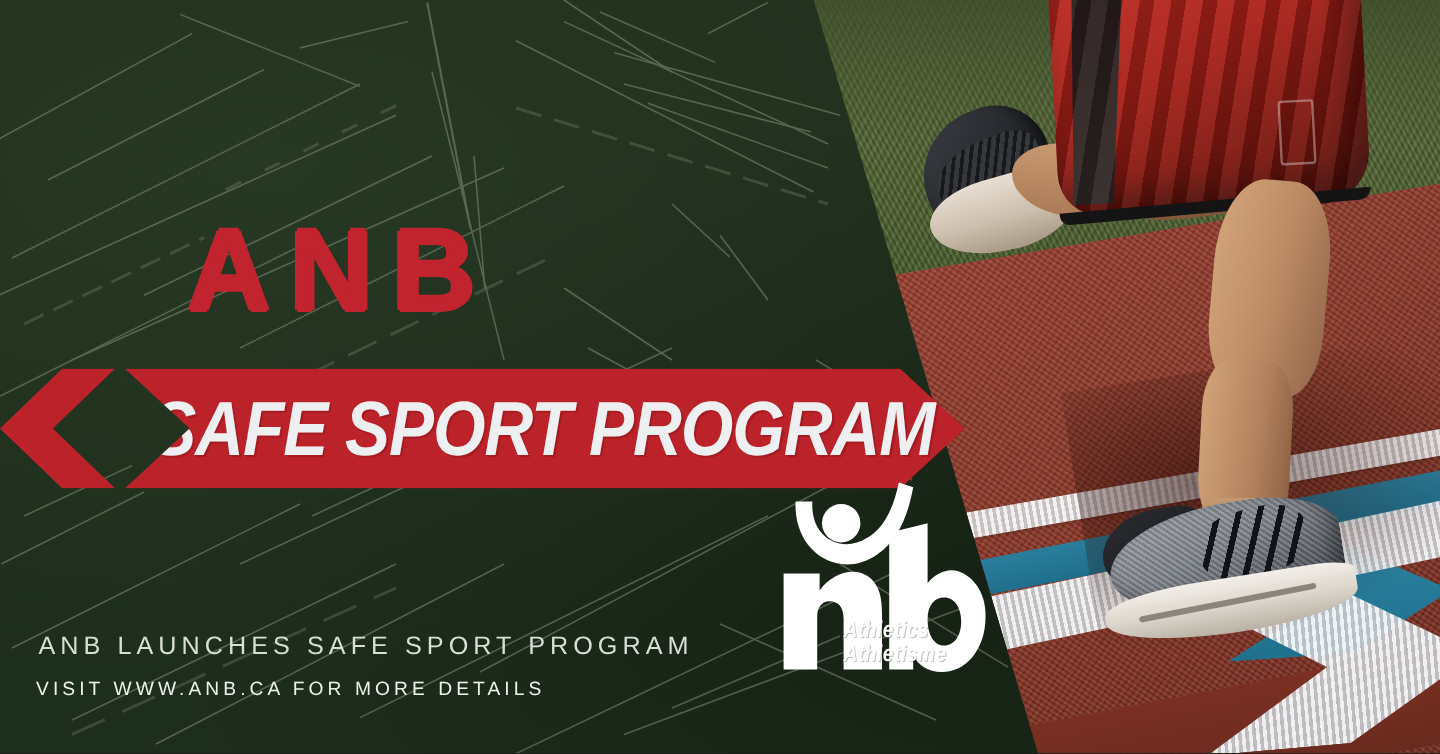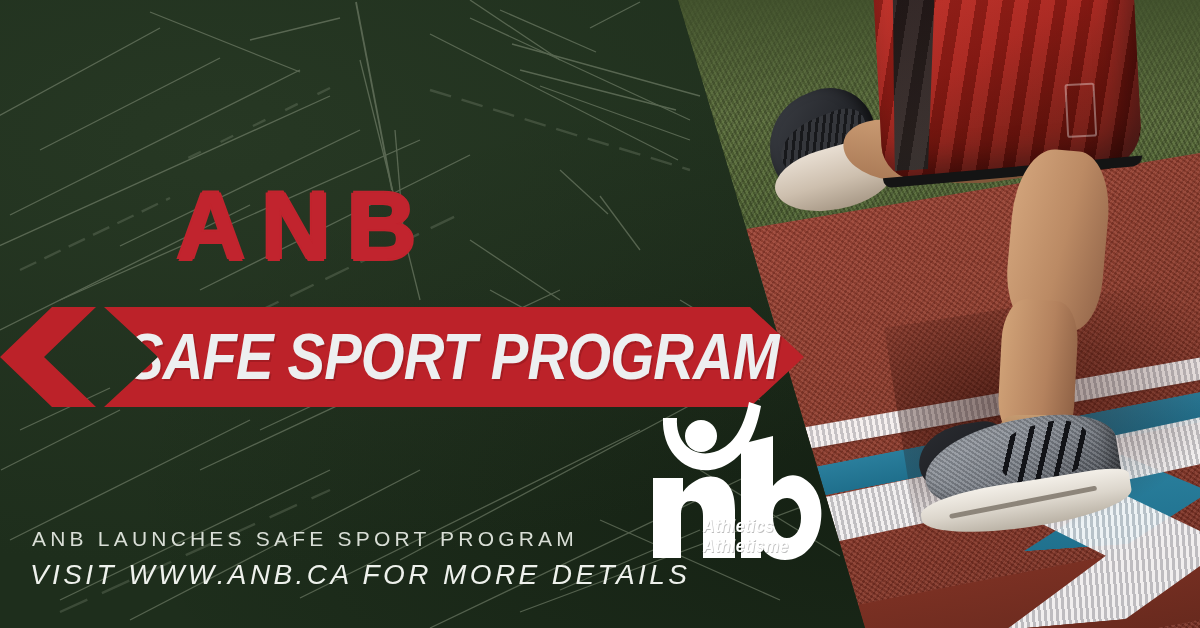--- a/index.html
+++ b/index.html
@@ -255,21 +255,21 @@
     background:
       radial-gradient(ellipse at 18% 22%, rgba(46,64,42,.55), rgba(0,0,0,0) 62%),
       radial-gradient(ellipse at 72% 78%, rgba(12,20,11,.5), rgba(0,0,0,0) 60%);
   }
   
   .scratches{position:absolute;inset:0;opacity:.55;}
   .scratches line,.scratches path{stroke:#8e9a83;fill:none;}
 
   
   .anb{
-    position:absolute;left:176px;top:178px;
+    position:absolute;left:156px;top:178px;
     font-size:96px;font-weight:700;letter-spacing:16px;
     color:#c1242e;
     line-height:96px;
     -webkit-text-stroke:1.5px #1e2e1c;
     paint-order:stroke fill;
     text-shadow:
       0 0 0 #c1242e,
       2px 0 0 #c1242e, -2px 0 0 #c1242e,
       0 2px 0 #c1242e, 0 -2px 0 #c1242e;
   }
@@ -314,22 +314,22 @@
     text-shadow:1px 1px 0 rgba(0,0,0,.25);
   }
 
   
   .foot{position:absolute;left:32px;top:524px;}
   .foot-1{
     color:#d9ded6;font-size:21px;letter-spacing:4.2px;font-weight:400;
     line-height:30px;white-space:nowrap;
   }
   .foot-2{
-    color:#eef1ec;font-size:28px;letter-spacing:3.4px;font-weight:500;
-    line-height:34px;white-space:nowrap;margin-top:4px;margin-left:-2px;font-style:italic;
+    color:#eef1ec;font-size:16px;letter-spacing:3.4px;font-weight:500;
+    line-height:34px;white-space:nowrap;margin-top:4px;margin-left:-2px;
   }
 </style>
 </head>
 <body>
 
 <div id="poster">
 
   <div class="photo">
     <div class="photo-inner">
       <div class="grass"></div>

